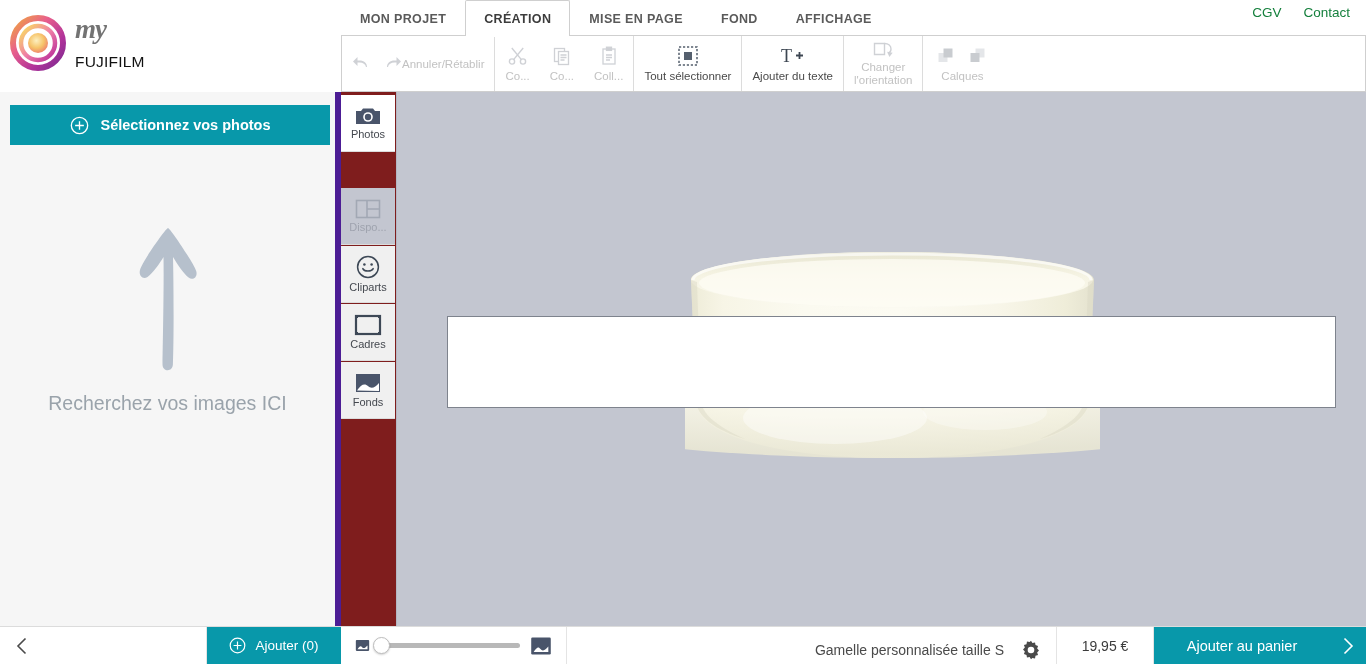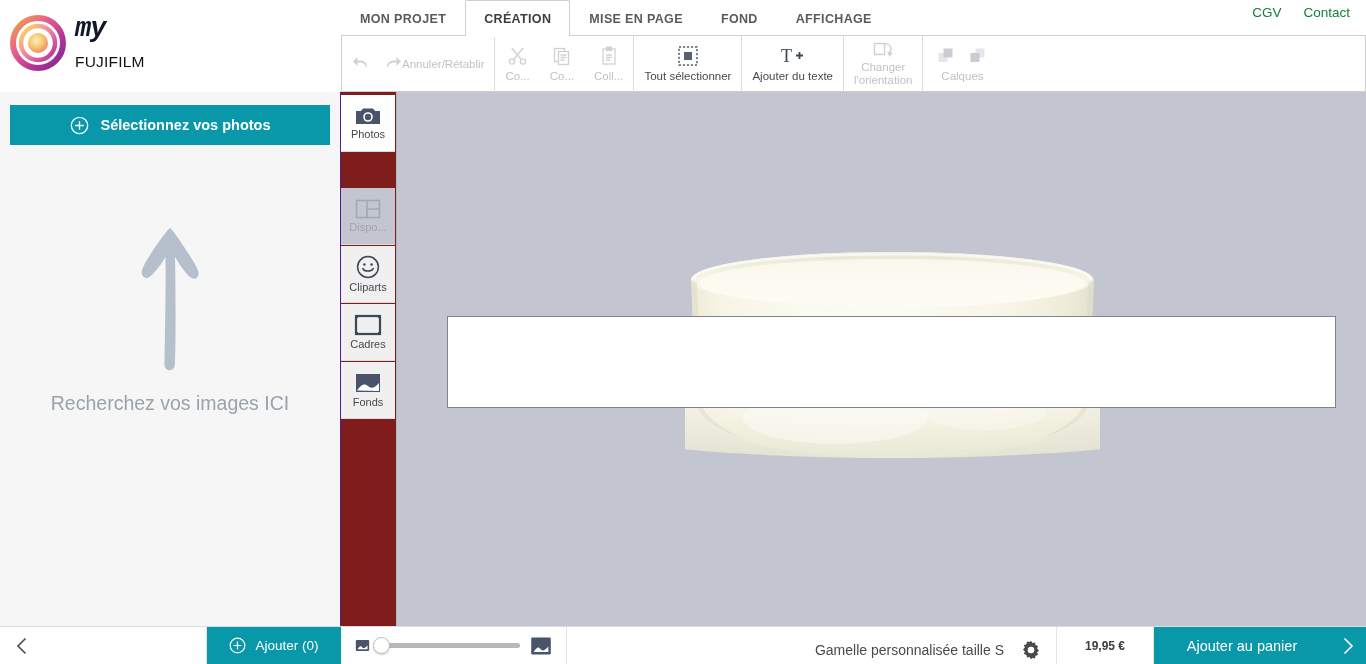--- a/index.html
+++ b/index.html
@@ -16,23 +16,23 @@
     position: absolute; left: 0; top: 0; width: 1366px; height: 92px;
     background: #ffffff;
   }
   .logo-wrap {
     position: absolute; left: 10px; top: 15px;
     display: flex; align-items: center; gap: 9px;
   }
   .logo-mark { width: 56px; height: 56px; display: block; }
   .logo-text { display: flex; flex-direction: column; line-height: 1; }
   .logo-script {
-    font-family: Liberation Mono, monospace;
+    font-family: Liberation Serif, serif;
     font-style: italic; font-size: 27px; font-weight: 600;
-    color: #0f172a; letter-spacing: -1px; margin-bottom: 11px;
+    color: #737373; letter-spacing: -1px; margin-bottom: 11px;
   }
   .logo-brand {
     font-family: "Liberation Sans", sans-serif;
     font-size: 15.5px; font-weight: normal; color: #111;
     letter-spacing: 0.2px;
   }
 
   
   .top-links {
     position: absolute; right: 16px; top: 5px;
@@ -94,21 +94,21 @@
   .rbtn.disabled svg { opacity: 0.32; }
   .ricon { height: 24px; display: flex; align-items: center; justify-content: center; }
 
   .undo-pair { display: flex; gap: 10px; }
   .undo-group { flex-direction: row; }
 
   
   .leftpanel {
     position: absolute; left: 0; top: 92px; width: 341px; bottom: 38px;
     background: #f6f6f6;
-    border-right: 1px solid #4c1d95;
+    border-right: 6px solid #4c1d95;
   }
   .select-photos {
     position: absolute; left: 10px; top: 13px; width: 320px; height: 40px;
     background: #0898aa; color: #fff;
     display: flex; align-items: center; justify-content: center; gap: 12px;
     font-size: 14.5px; font-weight: bold; cursor: pointer;
   }
   .plus-circle { width: 19px; height: 19px; display: block; }
 
   .hint {
@@ -194,21 +194,21 @@
     box-shadow: 0 1px 2px rgba(0,0,0,.18); cursor: grab;
   }
   .bb-spacer { flex: 1; }
   .bb-product {
     display: flex; align-items: center; gap: 16px; padding: 8px 14px 0 0;
     font-size: 14px; color: #4a4a4a;
   }
   .gear-btn { cursor: pointer; display: flex; align-items: center; }
   .bb-price {
     display: flex; align-items: center; justify-content: center;
-    min-width: 98px; font-size: 12px; font-weight: bold; color: #3c3c3c;
+    min-width: 98px; font-size: 14px; font-weight: normal; color: #3c3c3c;
     border-left: 1px solid #e4e4e4; border-right: 1px solid #e4e4e4;
     height: 100%;
   }
   .bb-cart {
     width: 176px; background: #0898aa; color: #fff;
     display: flex; align-items: center; justify-content: center;
     font-size: 14.5px; cursor: pointer;
   }
   .bb-next {
     width: 36px; background: #0898aa; color: #fff;

